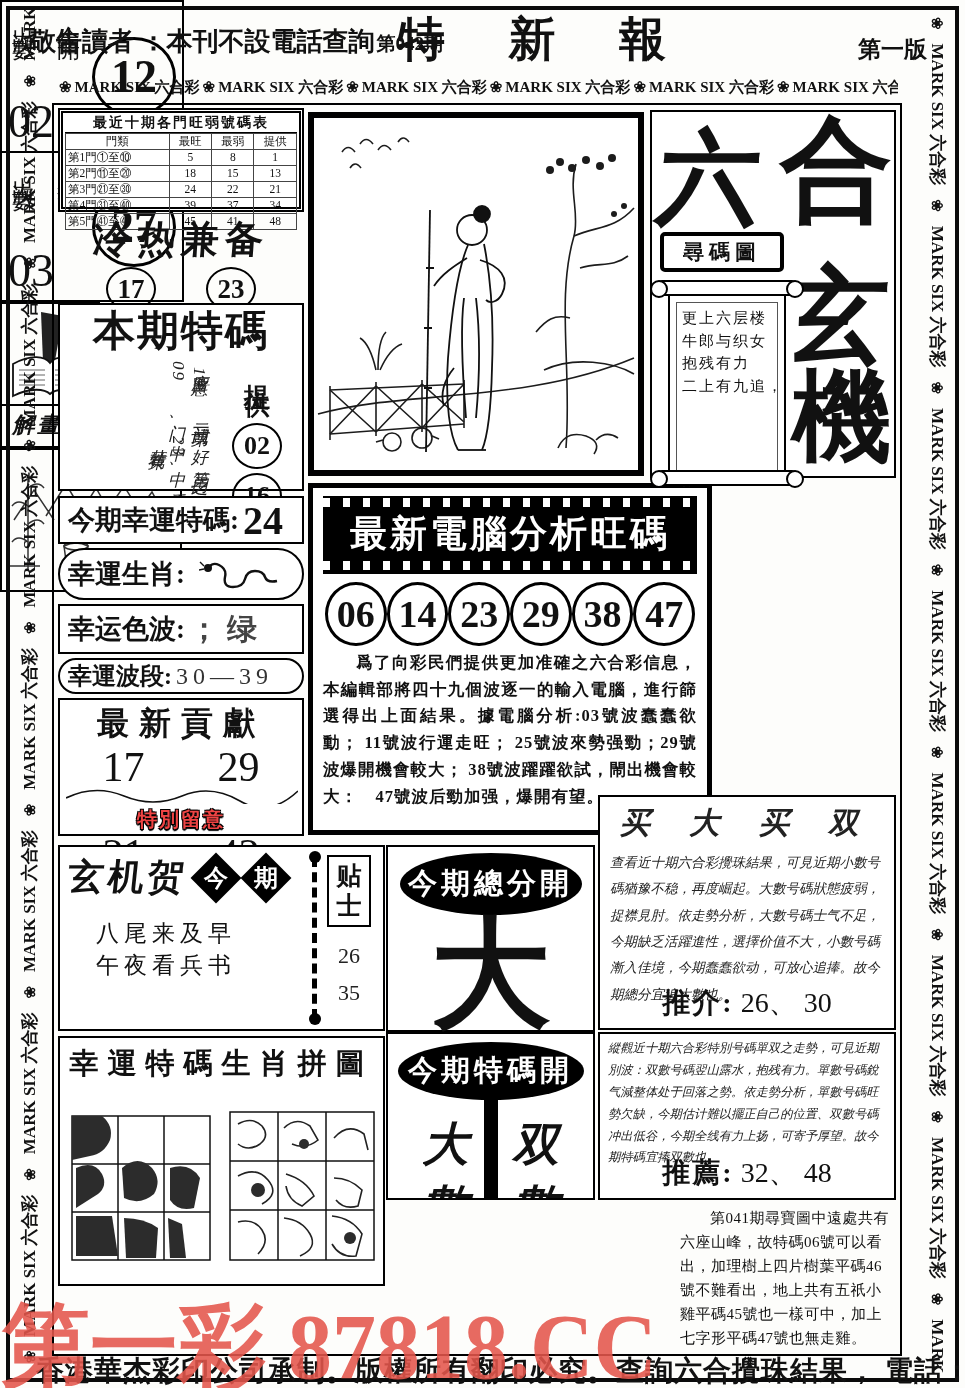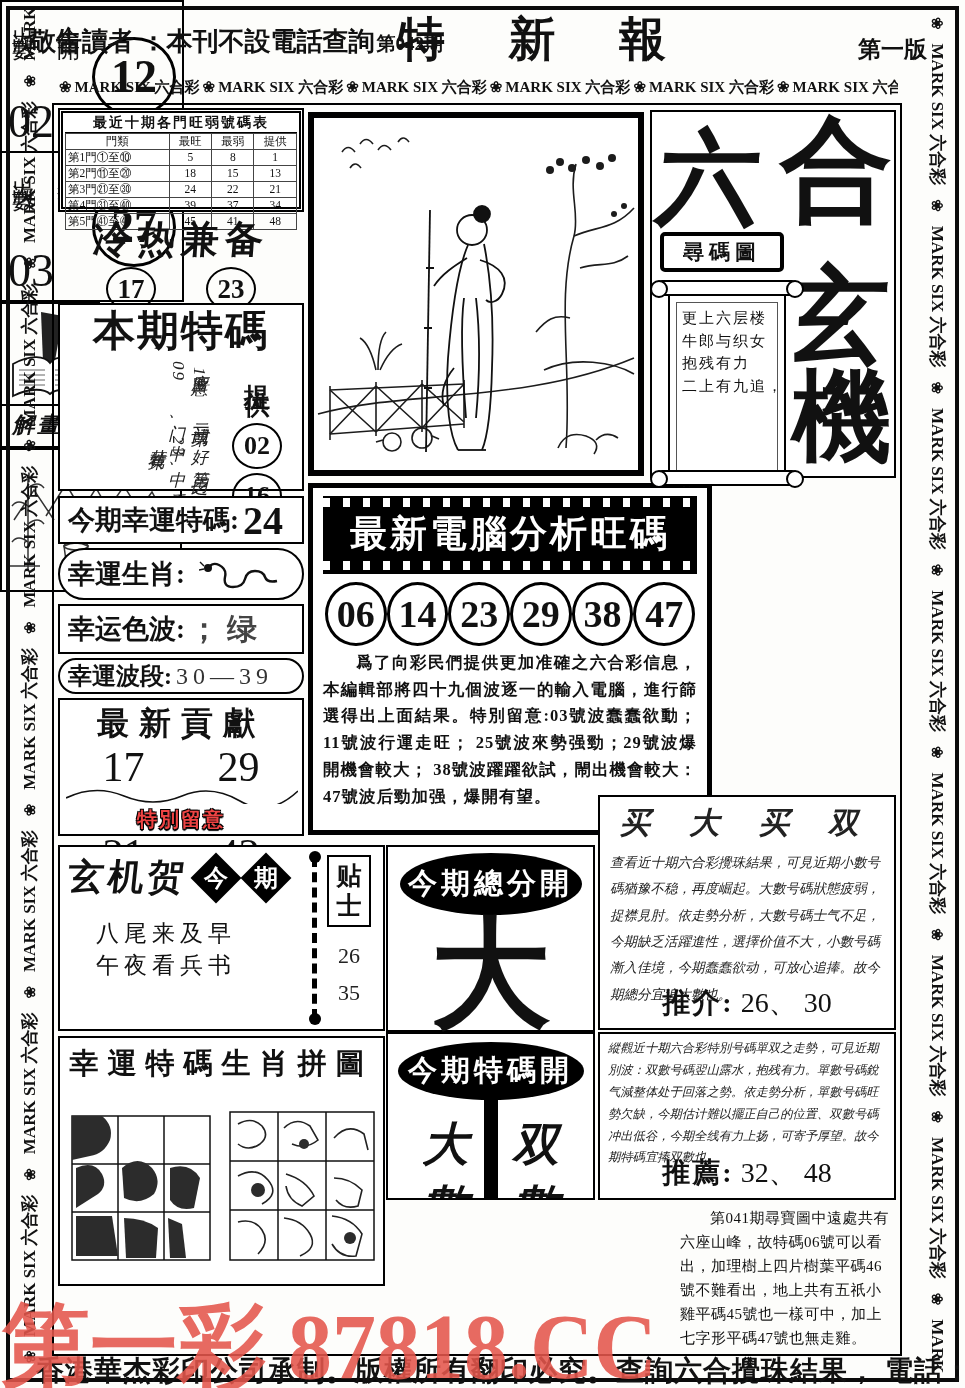--- a/index.html
+++ b/index.html
@@ -441,21 +441,21 @@
   <div class="abox analysis">
     <div class="banner">最新電腦分析旺碼</div>
     <div class="numrow">
       <span class="circ">06</span>
       <span class="circ">14</span>
       <span class="circ">23</span>
       <span class="circ">29</span>
       <span class="circ">38</span>
       <span class="circ">47</span>
     </div>
-    <div class="ana-body">爲了向彩民們提供更加准確之六合彩信息，本編輯部將四十九個波逐一的輸入電腦，進行篩選得出上面結果。特別留意:03號波蠢蠢欲動； 11號波行運走旺； 25號波來勢强勁；29號波爆開機會較大； 38號波躍躍欲試，閙出機會較大：　47號波后勁加强，爆開有望。</div>
+    <div class="ana-body">爲了向彩民們提供更加准確之六合彩信息，本編輯部將四十九個波逐一的輸入電腦，進行篩選得出上面結果。據電腦分析:03號波蠢蠢欲動； 11號波行運走旺； 25號波來勢强勁；29號波爆開機會較大； 38號波躍躍欲試，閙出機會較大：　47號波后勁加强，爆開有望。</div>
   </div>
 
   <div class="abox total-open">
     <div class="pill">今期總分開</div>
     <div class="big">大</div>
   </div>
 
   <div class="abox spec-open">
     <div class="spec-stem"></div>
     <div class="pill">今期特碼開</div>

